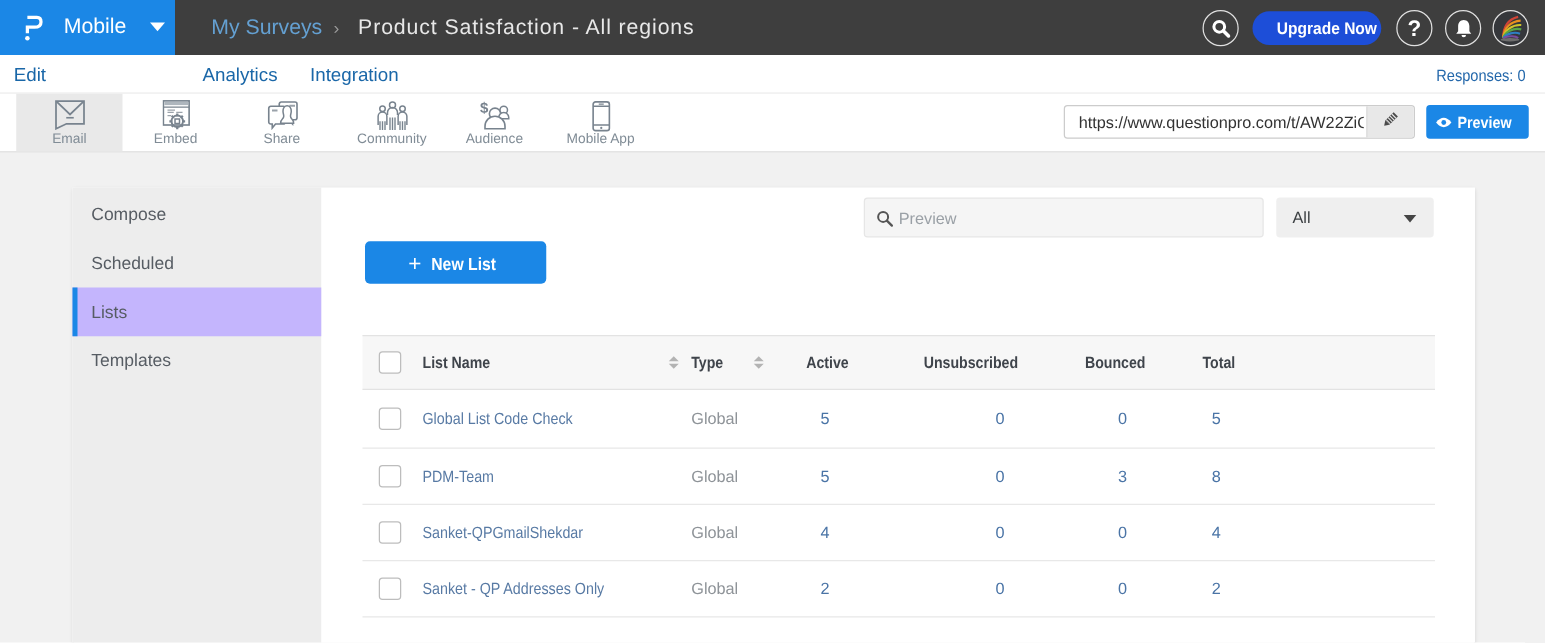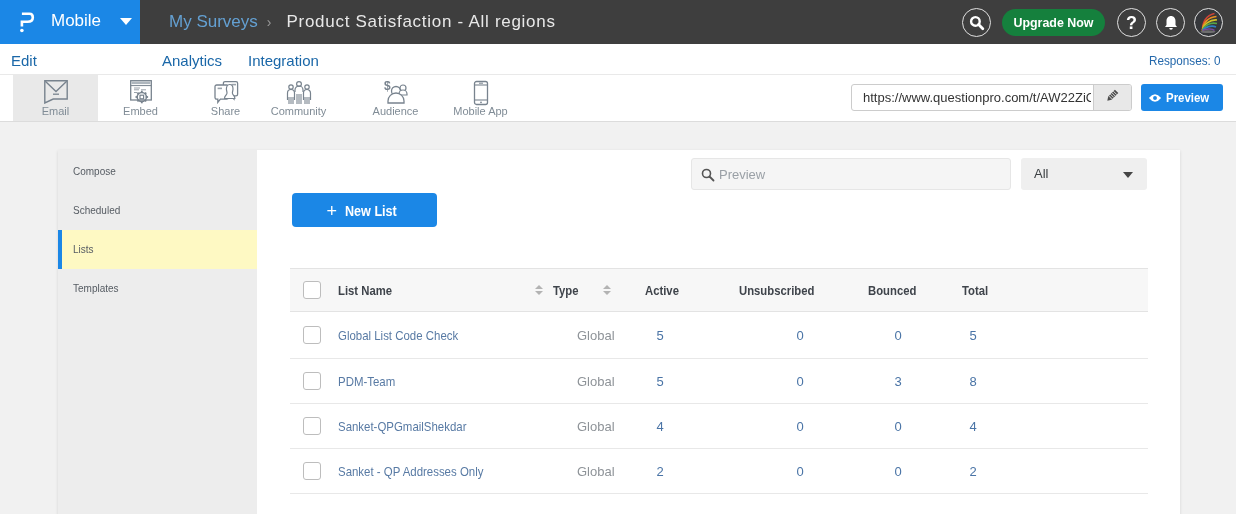--- a/index.html
+++ b/index.html
@@ -11,21 +11,21 @@
 .logo-area { position:absolute; left:0; top:0; width:140px; height:44px; background:#1b87e6; }
 .logo-area svg { position:absolute; left:19px; top:11px; }
 .logo-area .stxt { position:absolute; left:51px; top:11px; color:#fff; font-size:17px; }
 .logo-area .caret { position:absolute; left:120px; top:18px; width:0; height:0; border-left:6px solid transparent; border-right:6px solid transparent; border-top:7px solid #fff; }
 .crumb { position:absolute; left:169px; top:12px; font-size:17px; color:#e8e8e8; white-space:nowrap; }
 .crumb .ttl { letter-spacing:0.72px; }
 .crumb .ms { color:#64a0d2;text-align:center; }
 .crumb .sep { color:#9a9a9a; font-size:14px; margin:0 15px 0 9px; }
 .hic { position:absolute; top:8px; width:29px; height:29px; border:1px solid #e0e0e0; border-radius:50%; }
 .hic svg { position:absolute; left:50%; top:50%; transform:translate(-50%,-50%); }
-.upg { position:absolute; left:1002px; top:9px; width:103px; height:27px; background:#15803d; border-radius:14px; color:#fff; font-size:13.5px; font-weight:bold; text-align:center; line-height:27px; }
+.upg { position:absolute; left:1002px; top:9px; width:103px; height:27px; background:#1d4ed8; border-radius:14px; color:#fff; font-size:13.5px; font-weight:bold; text-align:right; line-height:27px; }
 .upg span { display:inline-block; transform:scaleX(0.92); }
 .qm { color:#fff; font-size:18px; font-weight:bold; text-align:center; line-height:28px; }
 .avatar { background:#35373b; overflow:hidden; }
 
 
 .nav { position:absolute; left:0; top:44px; width:1236px; height:31px; background:#fff; border-bottom:1px solid #e9e9e9; }
 .nav a { position:absolute; top:8px; font-size:15px; color:#1a67a8; text-decoration:none; }
 .nav .resp { position:absolute; right:16px; top:9px; font-size:13px; color:#2468ab; transform:scaleX(0.9); transform-origin:right center; }
 
 
@@ -35,39 +35,39 @@
 .titem svg { position:absolute; left:50%; top:5px; transform:translateX(-50%); }
 .titem.sel { background:#e9e9e9; }
 .urlbox { position:absolute; left:851px; top:9px; width:281px; height:27px; background:#fff; border:1px solid #ccc; border-radius:3px; }
 .urlbox .utxt { position:absolute; left:11px; top:5px; font-size:13px; color:#333; white-space:nowrap; width:228px; overflow:hidden; }
 .urlbox .pen { position:absolute; right:0; top:0; width:38px; height:25px; background:#e8e8e8; border-left:1px solid #ccc; border-radius:0 2px 2px 0; }
 .preview { position:absolute; left:1141px; top:9px; width:82px; height:27px; background:#1b87e6; border-radius:3px; color:#fff; font-size:13px; font-weight:bold; text-align:center; line-height:27px; }
 
 
 .card { position:absolute; left:58px; top:150px; width:1122px; height:380px; background:#fff; box-shadow:0 1px 3px rgba(0,0,0,0.12); }
 .side { position:absolute; left:0; top:0; width:199px; height:380px; background:#ededed; }
-.sitem { height:39px; line-height:39px; padding-left:15px; font-size:10px; color:#565c63; }
-.sitem.sel { background:#fef9c3; border-left:4px solid #1b87e6; padding-left:11px; }
+.sitem { height:39px; line-height:39px; padding-left:15px; font-size:14px; color:#565c63; }
+.sitem.sel { background:#c4b5fd; border-left:4px solid #1b87e6; padding-left:11px; }
 
 
 .search { position:absolute; left:633px; top:8px; width:320px; height:32px; background:#f5f5f5; border:1px solid #e6e6e6; border-radius:3px; }
 .search .ph { position:absolute; left:27px; top:8px; font-size:13px; color:#9aa0a6; }
 .alldd { position:absolute; left:963px; top:8px; width:126px; height:32px; background:#efefef; border-radius:3px; font-size:13px; color:#3c4043; line-height:32px; padding-left:13px; }
 .alldd .dc { position:absolute; right:14px; top:14px; width:0; height:0; border-left:5px solid transparent; border-right:5px solid transparent; border-top:6px solid #454545; }
 .newlist { position:absolute; left:234px; top:43px; width:145px; height:34px; background:#1b87e6; border-radius:4px; color:#fff; font-size:14px; font-weight:bold; text-align:center; line-height:34px; }
 
 
 .tbl { position:absolute; left:232px; top:118px; width:858px; }
 .thead { position:relative; height:44px; background:#f7f7f7; border-top:1px solid #e3e3e3; border-bottom:1px solid #e3e3e3; font-size:13px; font-weight:bold; color:#3f444b; }
 .trow { position:relative; height:45px; border-bottom:1px solid #e8e8e8; font-size:13px; }
 .trow.first { height:47px; }
 .cb { position:absolute; left:13px; top:50%; margin-top:-9px; width:18px; height:18px; background:#fff; border:1px solid #bdbdbd; border-radius:3px; }
 .cell { position:absolute; top:50%; transform:translateY(-50%); white-space:nowrap; }
 .cname { left:48px; color:#587aa4; transform:translateY(-50%) scaleX(0.88); transform-origin:left center; }
-.ctype { left:263px; color:#8e9398;margin-left:24px; }
+.ctype { left:263px; color:#8e9398; }
 .cnum { color:#4a74a6; transform:translate(-50%,-50%); }
 .hcell { position:absolute; top:50%; transform:translateY(-50%) scaleX(0.87); transform-origin:left center; }
 .sorter { position:absolute; top:50%; transform:translateY(-50%); width:9px; }
 .sorter .up { display:block; width:0;height:0;border-left:4px solid transparent;border-right:4px solid transparent;border-bottom:4px solid #b3b3b3; margin-bottom:2px;}
 .sorter .dn { display:block; width:0;height:0;border-left:4px solid transparent;border-right:4px solid transparent;border-top:4px solid #b3b3b3;}
 </style>
 </head>
 <body>
 
 <div class="header">
@@ -155,21 +155,21 @@
   <div class="titem" style="left:183px;">
     <svg width="26" height="24" viewBox="0 0 26 24">
         <path d="M12,1.6 h11 a1.6,1.6 0 0 1 1.6,1.6 v11 a1.6,1.6 0 0 1 -1.6,1.6 h-2 v3.4 l-3.2,-3.4 h-5.8 a1.6,1.6 0 0 1 -1.6,-1.6 v-11 a1.6,1.6 0 0 1 1.6,-1.6 z" fill="#fff" stroke="#78838e" stroke-width="1.3"></path>
         <line x1="18.5" y1="4.6" x2="23" y2="4.6" stroke="#9aa2aa" stroke-width="1.6"></line>
         <path d="M3.6,5 h10 a1.6,1.6 0 0 1 1.6,1.6 v11 a1.6,1.6 0 0 1 -1.6,1.6 h-6.2 l-2.6,3.2 v-3.2 h-1.2 a1.6,1.6 0 0 1 -1.6,-1.6 v-11 a1.6,1.6 0 0 1 1.6,-1.6 z" fill="#fff" stroke="#78838e" stroke-width="1.3"></path>
         <line x1="4.6" y1="8.4" x2="9" y2="8.4" stroke="#9aa2aa" stroke-width="1.6"></line>
         <path d="M11.5,18.5 c0-3.5 2.5-3 2.5-5.5 c0-1.5 -0.6-2.5 -0.6-4 c0-2.5 1.4-4.5 3.3-4.5 c1.9,0 3.3,2 3.3,4.5 c0,1.5 -0.6,2.5 -0.6,4 c0,2.5 2.5,2 2.5,5.5 z" fill="#fff" stroke="#78838e" stroke-width="1.2"></path>
       </svg>
     <div class="lbl">Share</div>
   </div>
-  <div class="titem" style="left:256px;">
+  <div class="titem" style="left:271px;">
     <svg width="28" height="26" viewBox="0 0 28 26">
         <circle cx="14" cy="4" r="2.4" fill="none" stroke="#78838e" stroke-width="1.2"></circle>
         <path d="M10,12 v-2 a4,4 0 0 1 8,0 v2" fill="none" stroke="#78838e" stroke-width="1.2"></path>
         <circle cx="6" cy="7" r="2.2" fill="none" stroke="#78838e" stroke-width="1.2"></circle>
         <path d="M2.5,20 v-7 a3.5,3.5 0 0 1 7,0 v7" fill="none" stroke="#78838e" stroke-width="1.2"></path>
         <circle cx="22" cy="7" r="2.2" fill="none" stroke="#78838e" stroke-width="1.2"></circle>
         <path d="M18.5,20 v-7 a3.5,3.5 0 0 1 7,0 v7" fill="none" stroke="#78838e" stroke-width="1.2"></path>
         <g stroke="#78838e" stroke-width="1.1">
           <line x1="4" y1="17" x2="4" y2="24"></line>
           <line x1="6" y1="17" x2="6" y2="24"></line>

